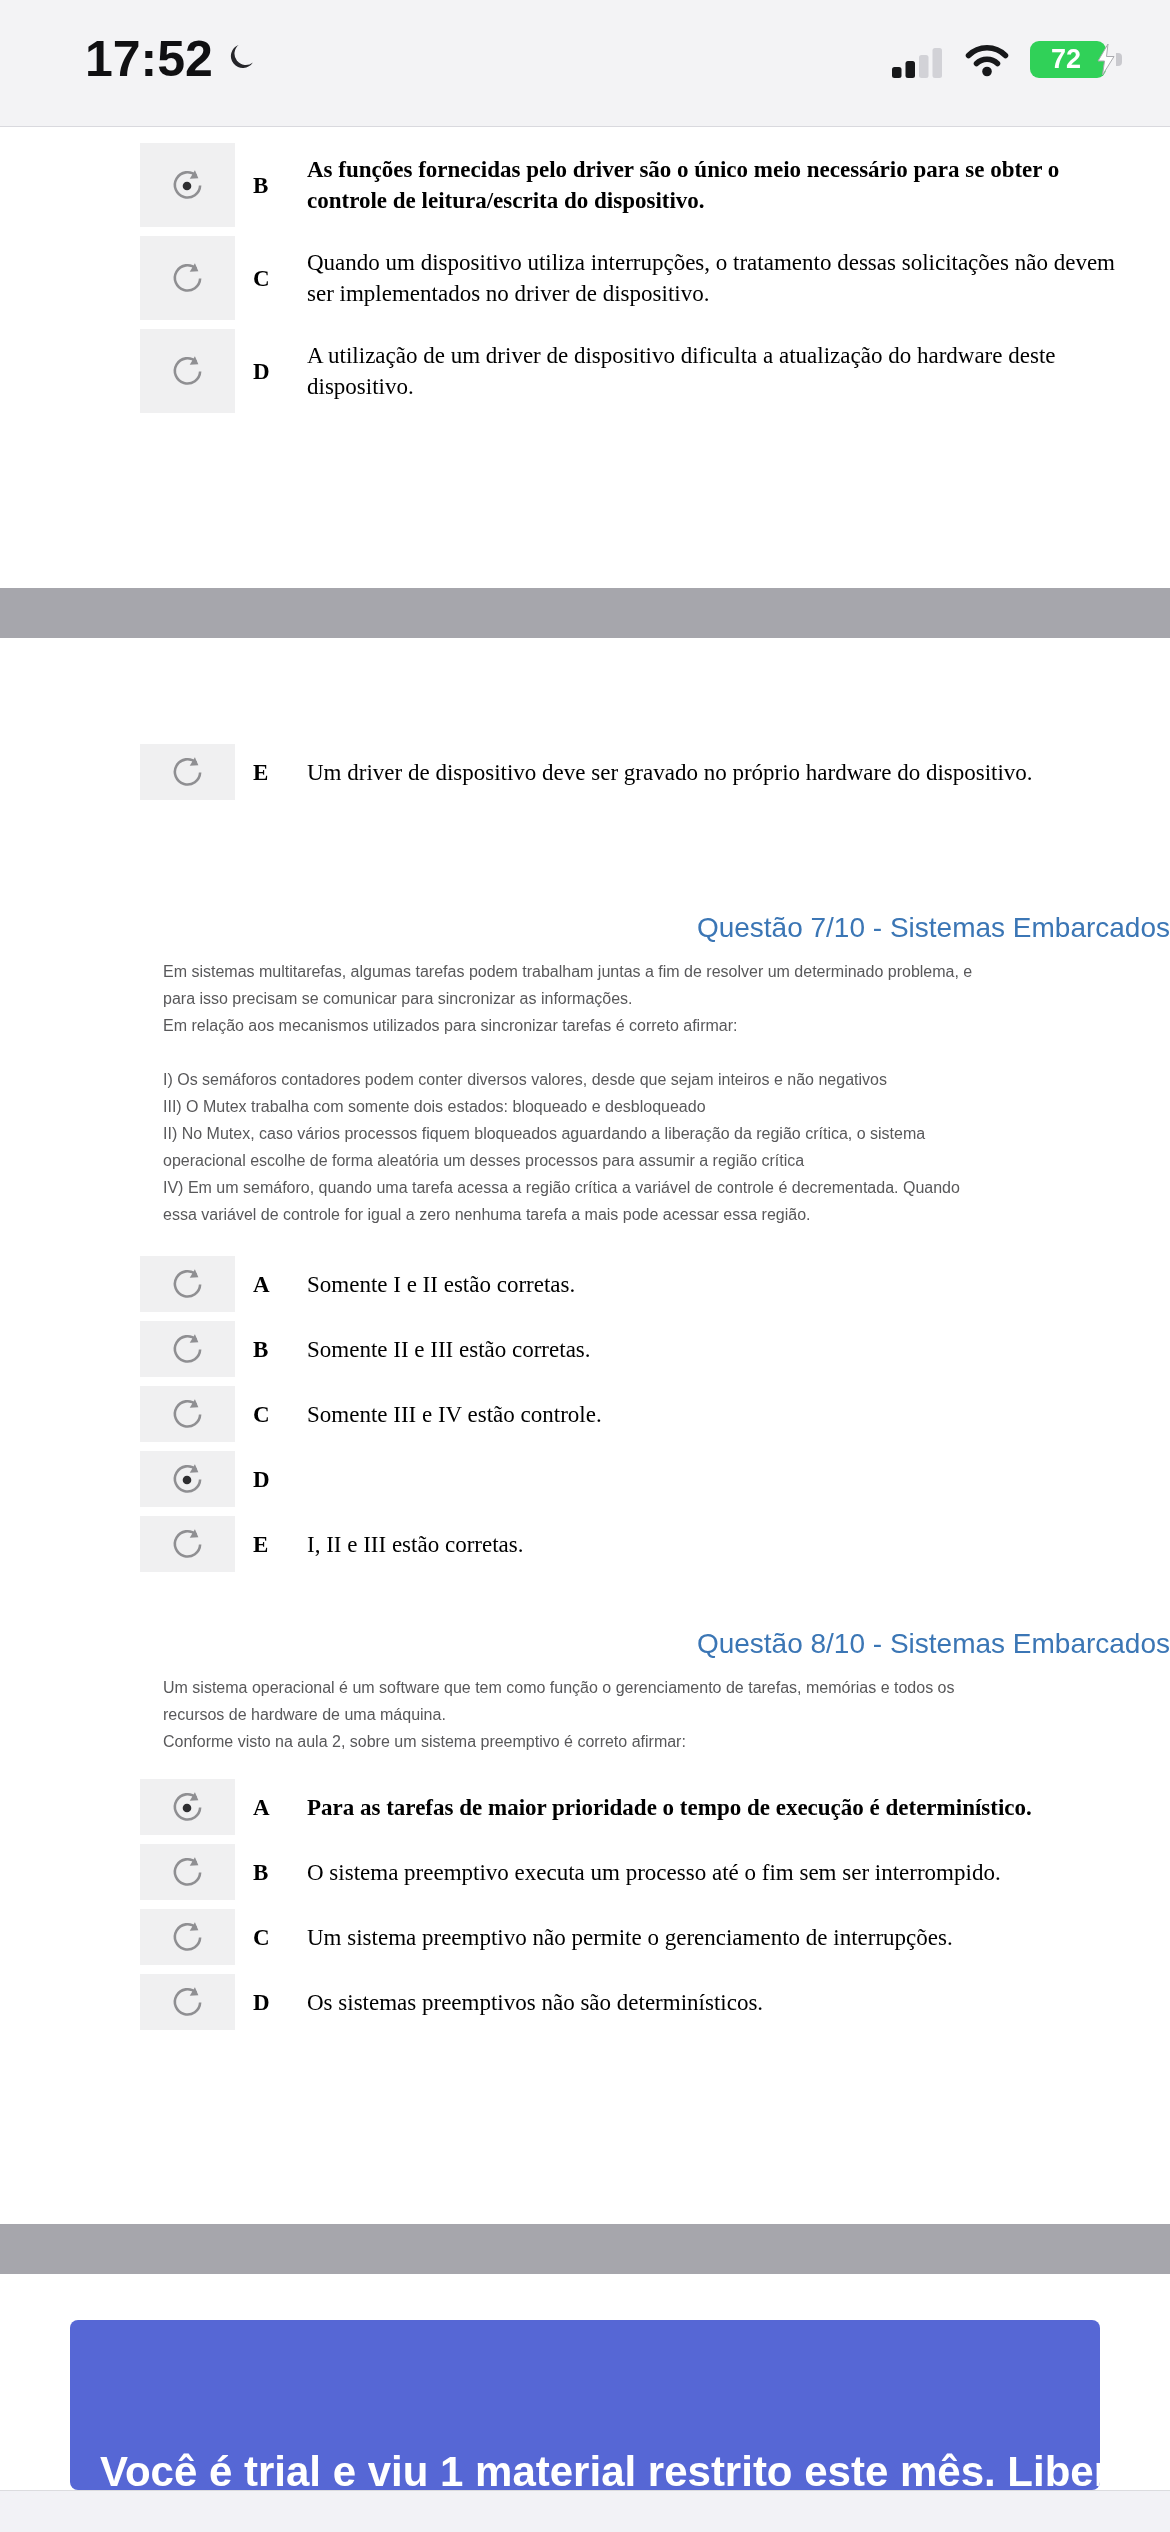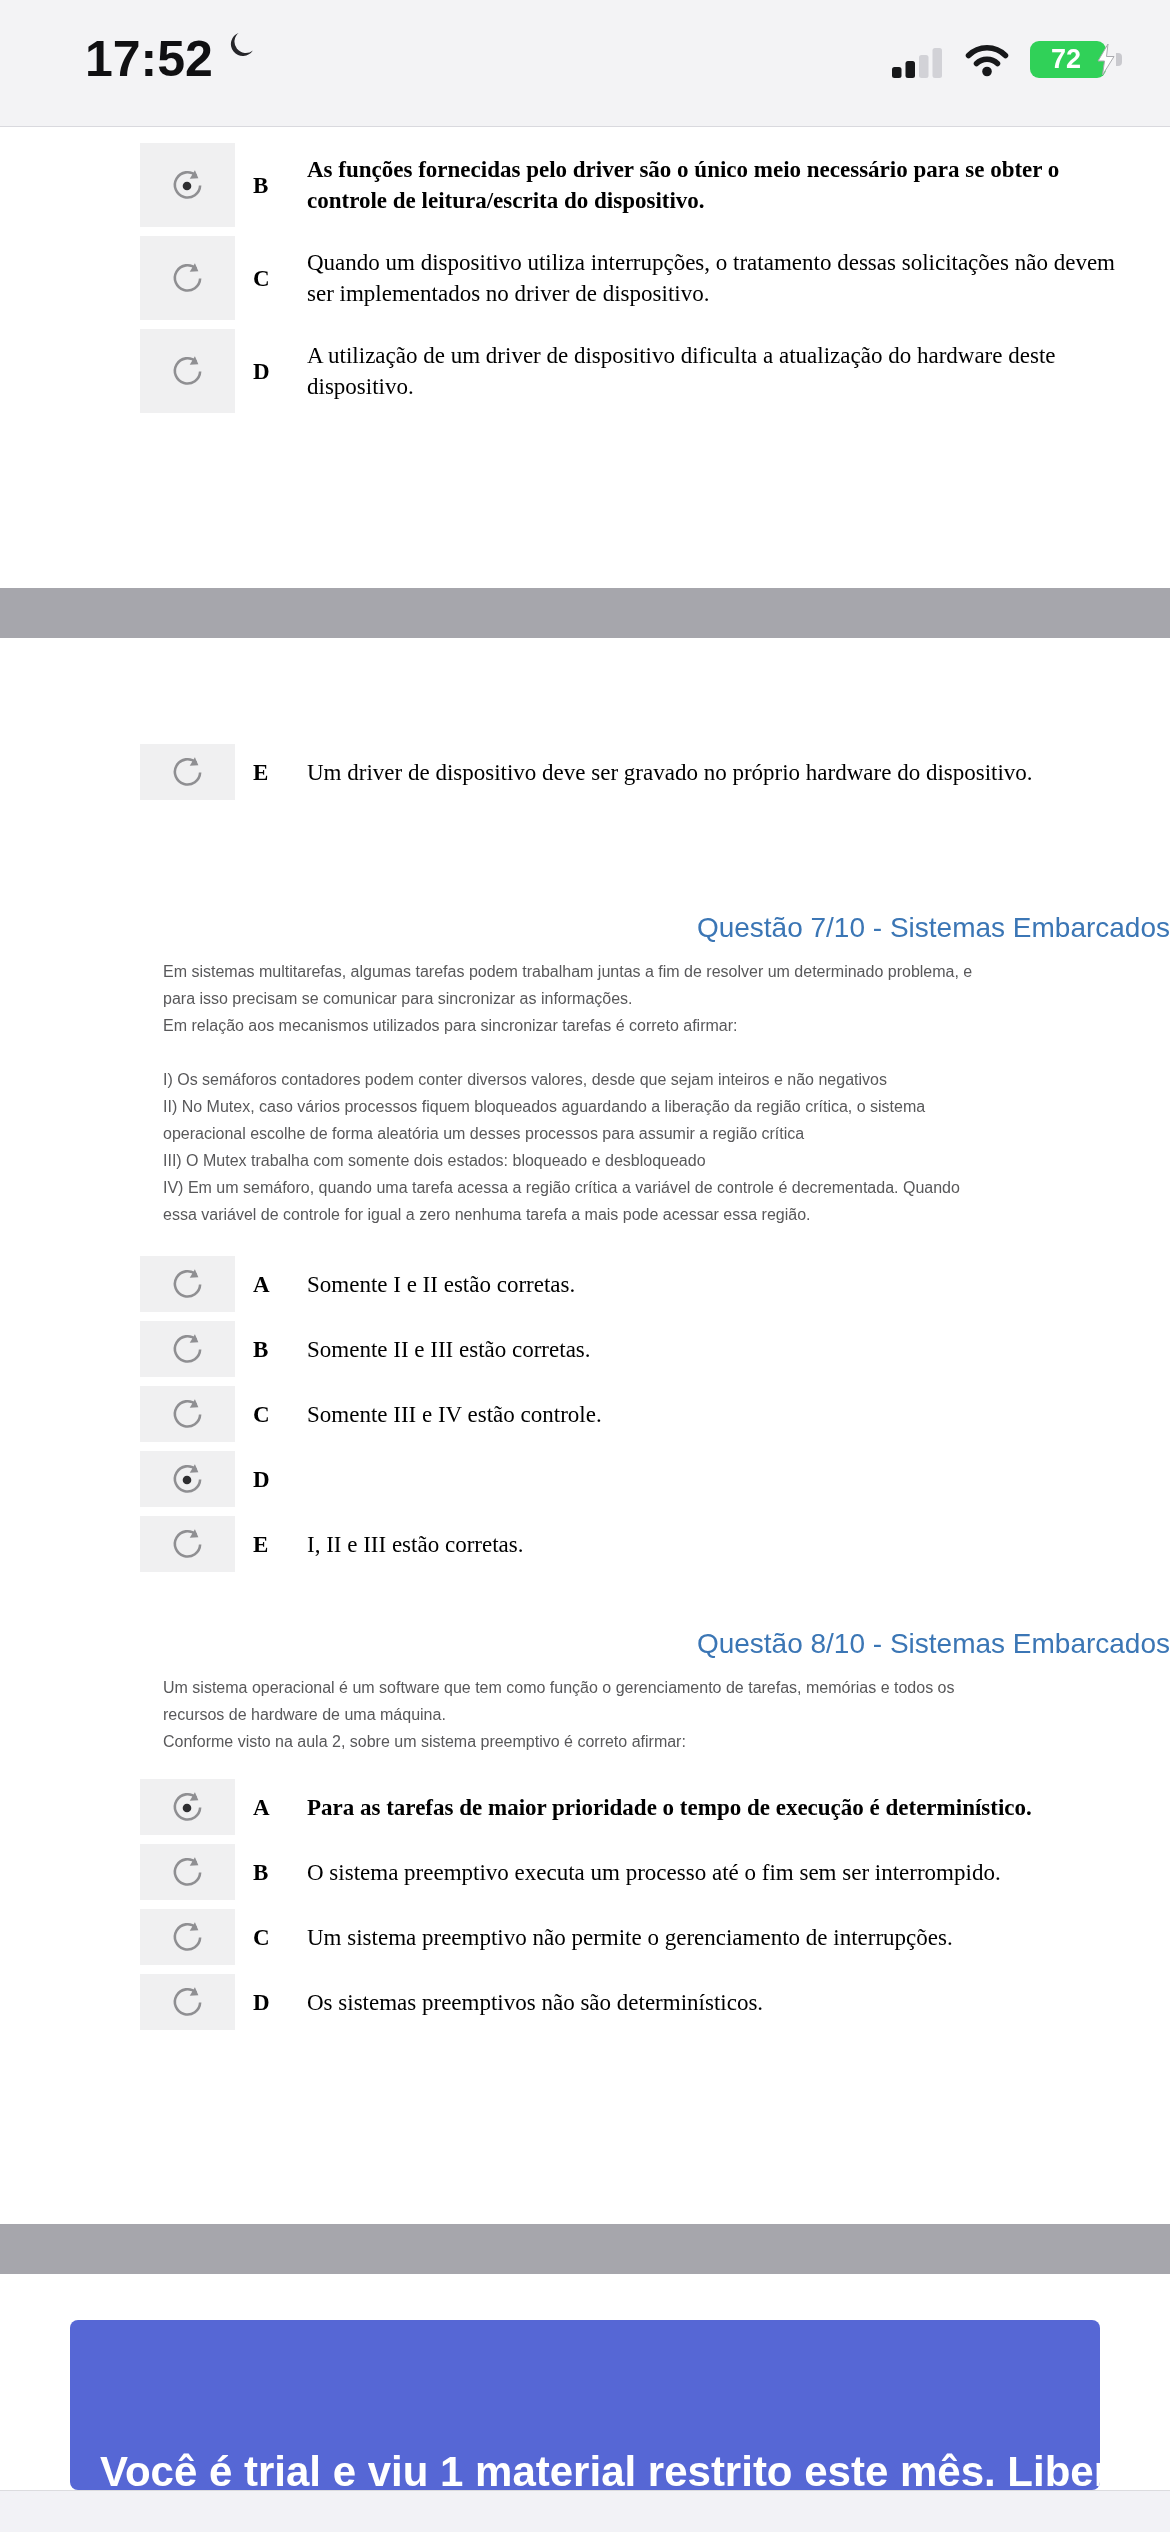--- a/index.html
+++ b/index.html
@@ -7,21 +7,21 @@
     position:relative;width:1170px;height:2532px;background:#ffffff;
     overflow:hidden;font-family:"Liberation Sans",sans-serif;margin:0 auto;
   }
   
   .status-bar{
     position:absolute;top:0;left:0;width:100%;height:127px;background:#f3f3f5;
     border-bottom:1px solid #d9d9de;box-sizing:border-box;
     display:flex;justify-content:space-between;align-items:center;
     padding:6px 64px 14px 85px;
   }
-  .sb-left{display:flex;gap:12px;}
+  .sb-left{display:flex;align-items:center;gap:12px;}
   .sb-time{font-size:50px;font-weight:700;color:#101012;}
   .sb-right{display:flex;align-items:flex-end;gap:18px;}
   .battery{
     position:relative;width:76px;height:37px;background:#30d158;border-radius:9px;
     display:flex;align-items:center;justify-content:center;
   }
   .battery .num{color:#fff;font-weight:700;font-size:27px;margin-right:4px;}
   .battery .bolt{position:absolute;right:-10px;top:3px;}
   .battery::after{
     content:"";position:absolute;right:-16px;top:12px;width:6px;height:13px;
@@ -164,22 +164,22 @@
       <div class="opt-text serif">Um driver de dispositivo deve ser gravado no próprio hardware do dispositivo.</div>
     </div>
 
     <h2 class="q-title mt-q7title">Questão 7/10 - Sistemas Embarcados</h2>
 
     <div class="q-body">
       <p>Em sistemas multitarefas, algumas tarefas podem trabalham juntas a fim de resolver um determinado problema, e para isso precisam se comunicar para sincronizar as informações.</p>
       <p>Em relação aos mecanismos utilizados para sincronizar tarefas é correto afirmar:</p>
       <div class="stmts">
         <p>I)   Os semáforos contadores podem conter diversos valores, desde que sejam inteiros e não negativos</p>
+        <p>III) O Mutex trabalha com somente dois estados: bloqueado e desbloqueado</p>
         <p>II)  No Mutex, caso vários processos fiquem bloqueados aguardando a liberação da região crítica, o sistema operacional escolhe de forma aleatória um desses processos para assumir a região crítica</p>
-        <p>III) O Mutex trabalha com somente dois estados: bloqueado e desbloqueado</p>
         <p>IV) Em um semáforo, quando uma tarefa acessa a região crítica a variável de controle é decrementada. Quando essa variável de controle for igual a zero nenhuma tarefa a mais pode acessar essa região.</p>
       </div>
     </div>
 
     <div class="mt-options">
 
       <div class="opt-row">
         <div class="radio-cell">
           <svg class="radio" viewBox="0 0 36 36">
             <path class="ring" d="M26.5 8.5 A12.3 12.3 0 1 0 30.3 18"></path>

